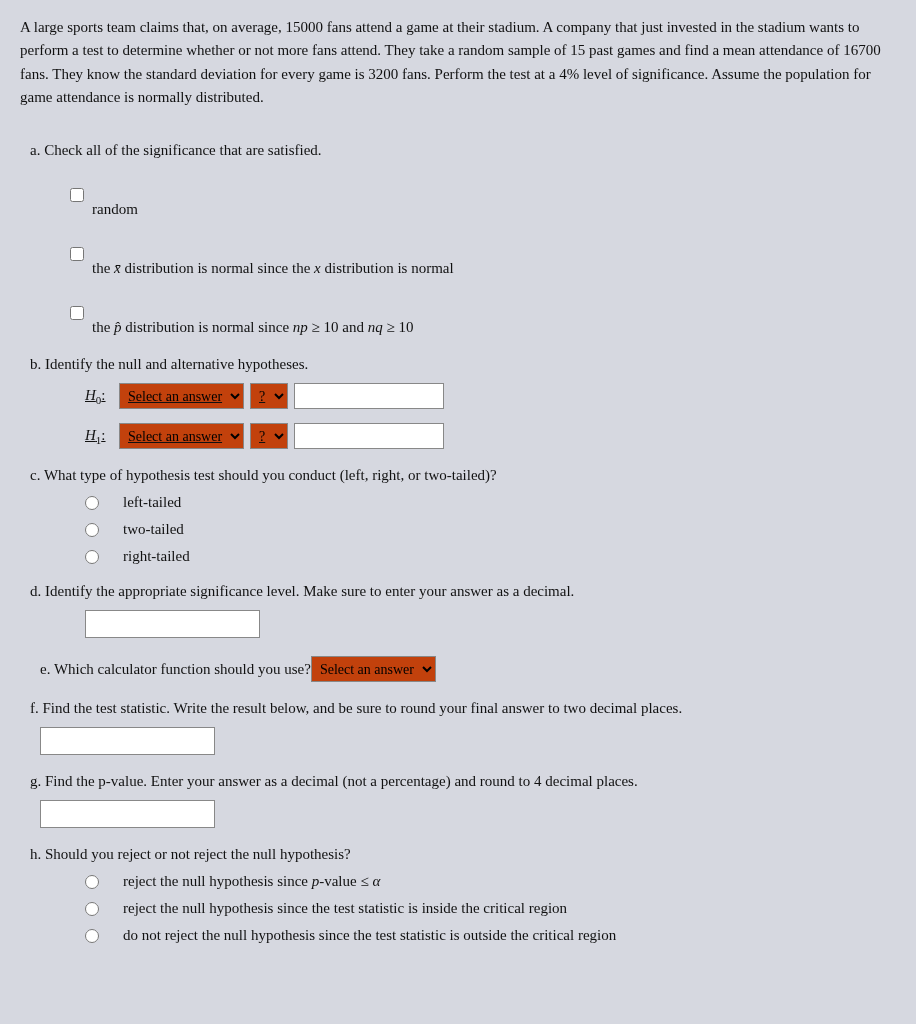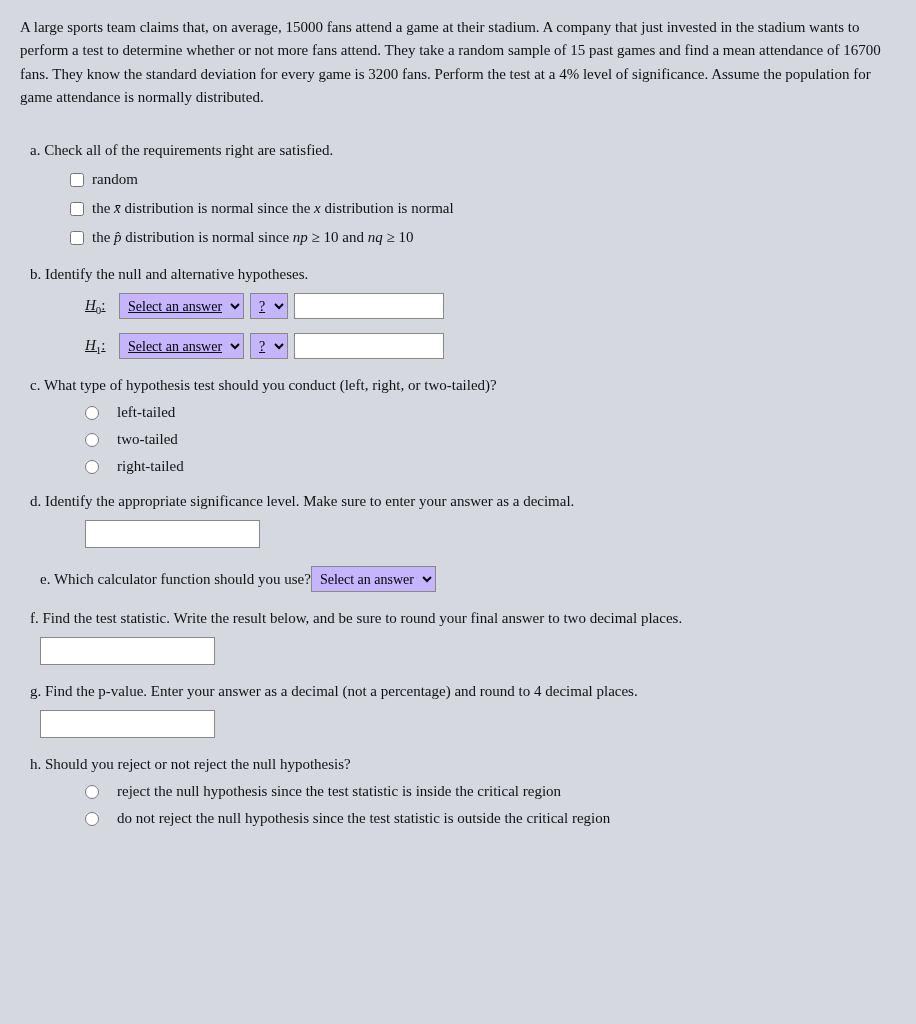--- a/index.html
+++ b/index.html
@@ -48,31 +48,32 @@
       width: 14px;
       height: 14px;
       margin: 0;
       cursor: pointer;
       flex-shrink: 0;
     }
 
     .checkbox-item label {
       font-size: 15px;
       line-height: 1.4;
+      margin-top: 30px;
     }
 
     .radio-group {
       padding-left: 55px;
     }
 
     .radio-item {
       display: flex;
       align-items: center;
       margin-bottom: 10px;
-      gap: 18px;
+      gap: 24px;
     }
 
     .radio-item input[type="radio"] {
       width: 14px;
       height: 14px;
       margin: 0;
       cursor: pointer;
       flex-shrink: 0;
     }
 
@@ -92,21 +93,21 @@
     .hypothesis-label {
       font-size: 15px;
       min-width: 28px;
     }
 
     select {
       font-family: Georgia, 'Times New Roman', serif;
       font-size: 14px;
       padding: 2px 4px;
       border: 1px solid #888;
-      background: #c4b5fd;
+      background: #c2410c;
       cursor: pointer;
       height: 26px;
     }
 
     .text-input {
       border: 1px solid #888;
       background: white;
       height: 26px;
       width: 150px;
       font-family: Georgia, serif;
@@ -167,21 +168,21 @@
     }
   </style>
 </head>
 <body>
 
 <div class="problem-text">
   <span>A large sports team claims that, on average, 15000 fans attend a game at their stadium. A company that just invested in the stadium wants to perform a test to determine whether or not more fans attend. They take a random sample of 15 past games and find a mean attendance of 16700 fans. They know the standard deviation for every game is 3200 fans. Perform the test at a 4% level of significance. Assume the population for game attendance is normally distributed.</span>
 </div>
 
 <div class="section">
-  <div class="section-label">a. Check all of the requirements right are satisfied.</div>
+  <div class="section-label">a. Check all of the significance that are satisfied.</div>
   <div class="checkbox-group">
 
     <div class="checkbox-item">
       <input type="checkbox" id="cb_random" style="">
       <label for="cb_random">random</label>
     </div>
 
 
     <div class="checkbox-item">
       <input type="checkbox" id="cb_xbar_x" style="">
@@ -285,20 +286,24 @@
 
 <div class="section">
   <div class="section-label">g. Find the p-value. Enter your answer as a decimal (not a percentage) and round to 4 decimal places.</div>
   <input type="text" class="pvalue-input" value="" style="">
 </div>
 
 <div class="section">
   <div class="section-label">h. Should you reject or not reject the null hypothesis?</div>
   <div class="radio-group">
 
+    <div class="radio-item">
+      <input type="radio" name="reject_type" id="r_reject_le" value="reject_le" style="">
+      <label for="r_reject_le">reject the null hypothesis since <span class="italic">p</span>-value ≤ <span class="italic">α</span></label>
+    </div>
 
 
     <div class="radio-item">
       <input type="radio" name="reject_type" id="r_reject_inside" value="reject_inside" style="">
       <label for="r_reject_inside">reject the null hypothesis since the test statistic is inside the critical region</label>
     </div>
 
     <div class="radio-item">
       <input type="radio" name="reject_type" id="r_not_reject_outside" value="not_reject_outside" style="">
       <label for="r_not_reject_outside">do not reject the null hypothesis since the test statistic is outside the critical region</label>

